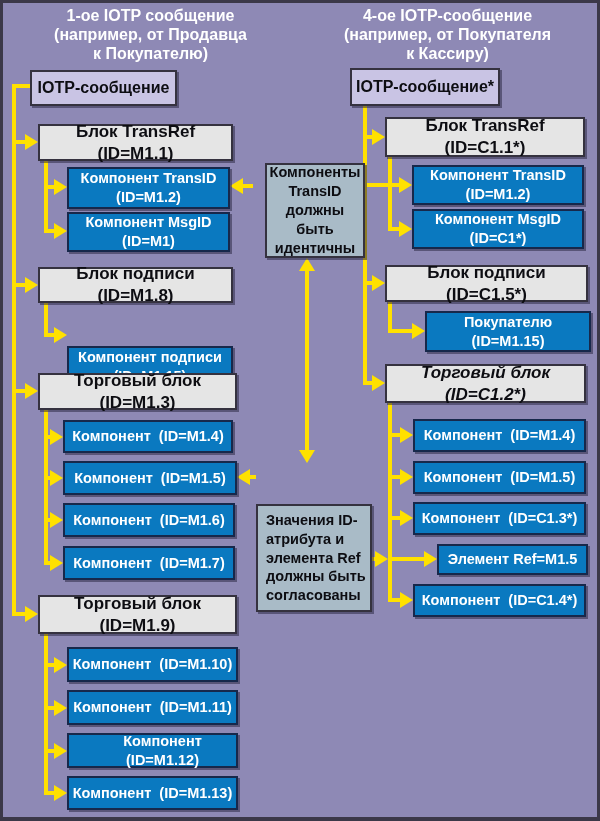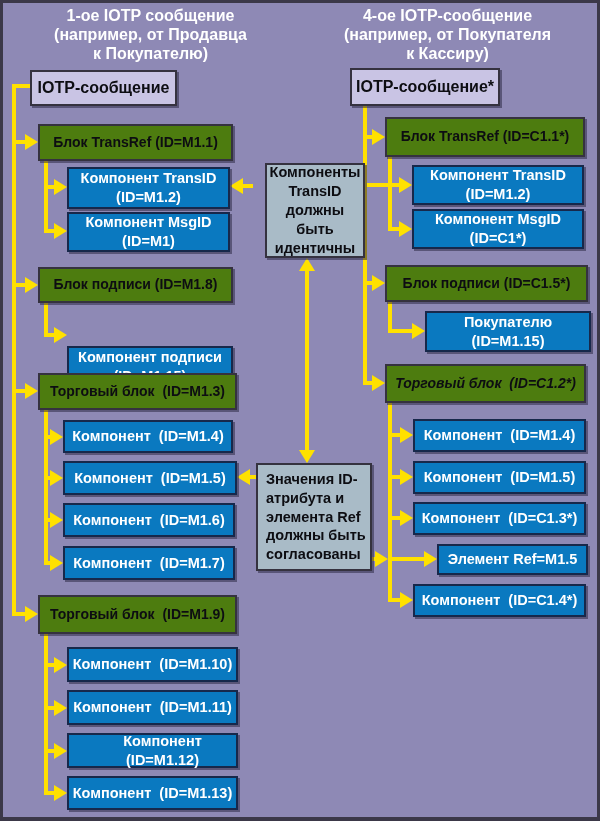--- a/index.html
+++ b/index.html
@@ -13,24 +13,24 @@
     position:absolute;color:#ffffff;font-weight:bold;font-size:16px;line-height:19px;
     text-align:center;white-space:pre-line;z-index:5;
   }
   .node{
     position:absolute;display:flex;align-items:center;justify-content:center;
     text-align:center;font-weight:bold;box-sizing:border-box;white-space:pre-wrap;
     z-index:10;line-height:1.28;
     box-shadow:2px 2px 0 rgba(46,42,70,.55);
   }
   .lav{background:#c9c4e4;color:#0d0d12;border:2px solid #35323f;font-size:16px;}
-  .gray{background:#4d7c0f;color:#0d0d12;border:2px solid #35323f;font-size:14px;}
+  .gray{background:#e5e5e5;color:#0d0d12;border:2px solid #35323f;font-size:17px;}
   .blue{background:#0a79c0;color:#ffffff;border:2px solid #17284b;font-size:14.5px;}
   .note{background:#a9bbc7;color:#0d0d12;border:2px solid #35323f;font-size:14.5px;line-height:1.3;}
-  .note-left{text-align:left;justify-content:flex-start;align-items:center;padding-left:8px;}
+  .note-left{text-align:left;justify-content:flex-start;align-items:center;padding-left:8px;margin-top:41px;}
   .line{position:absolute;background:#ffe100;z-index:2;}
   .arr{position:absolute;width:0;height:0;z-index:3;}
   .arr.r{border-top:8px solid transparent;border-bottom:8px solid transparent;border-left:13px solid #ffe100;}
   .arr.l{border-top:8px solid transparent;border-bottom:8px solid transparent;border-right:13px solid #ffe100;}
   .arr.u{border-left:8px solid transparent;border-right:8px solid transparent;border-bottom:13px solid #ffe100;}
   .arr.d{border-left:8px solid transparent;border-right:8px solid transparent;border-top:13px solid #ffe100;}
 </style>
 </head>
 <body>
 

